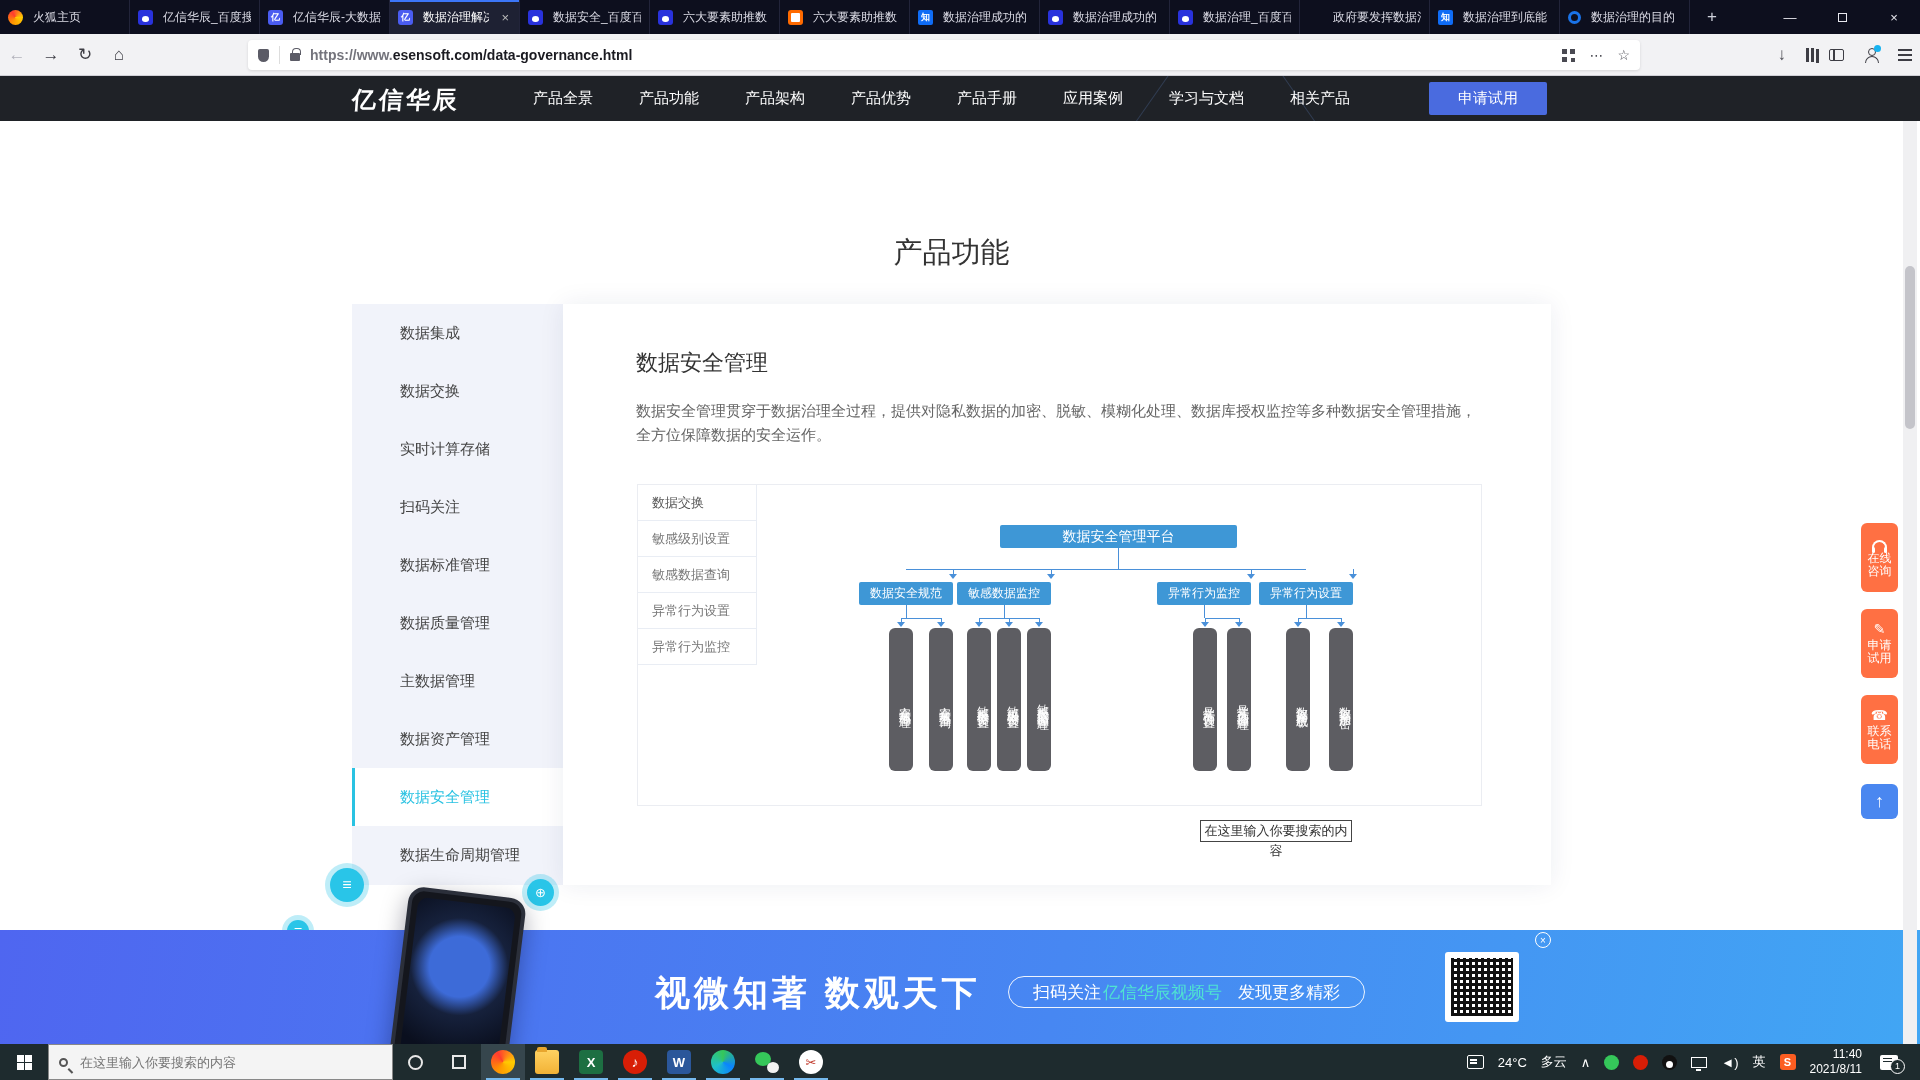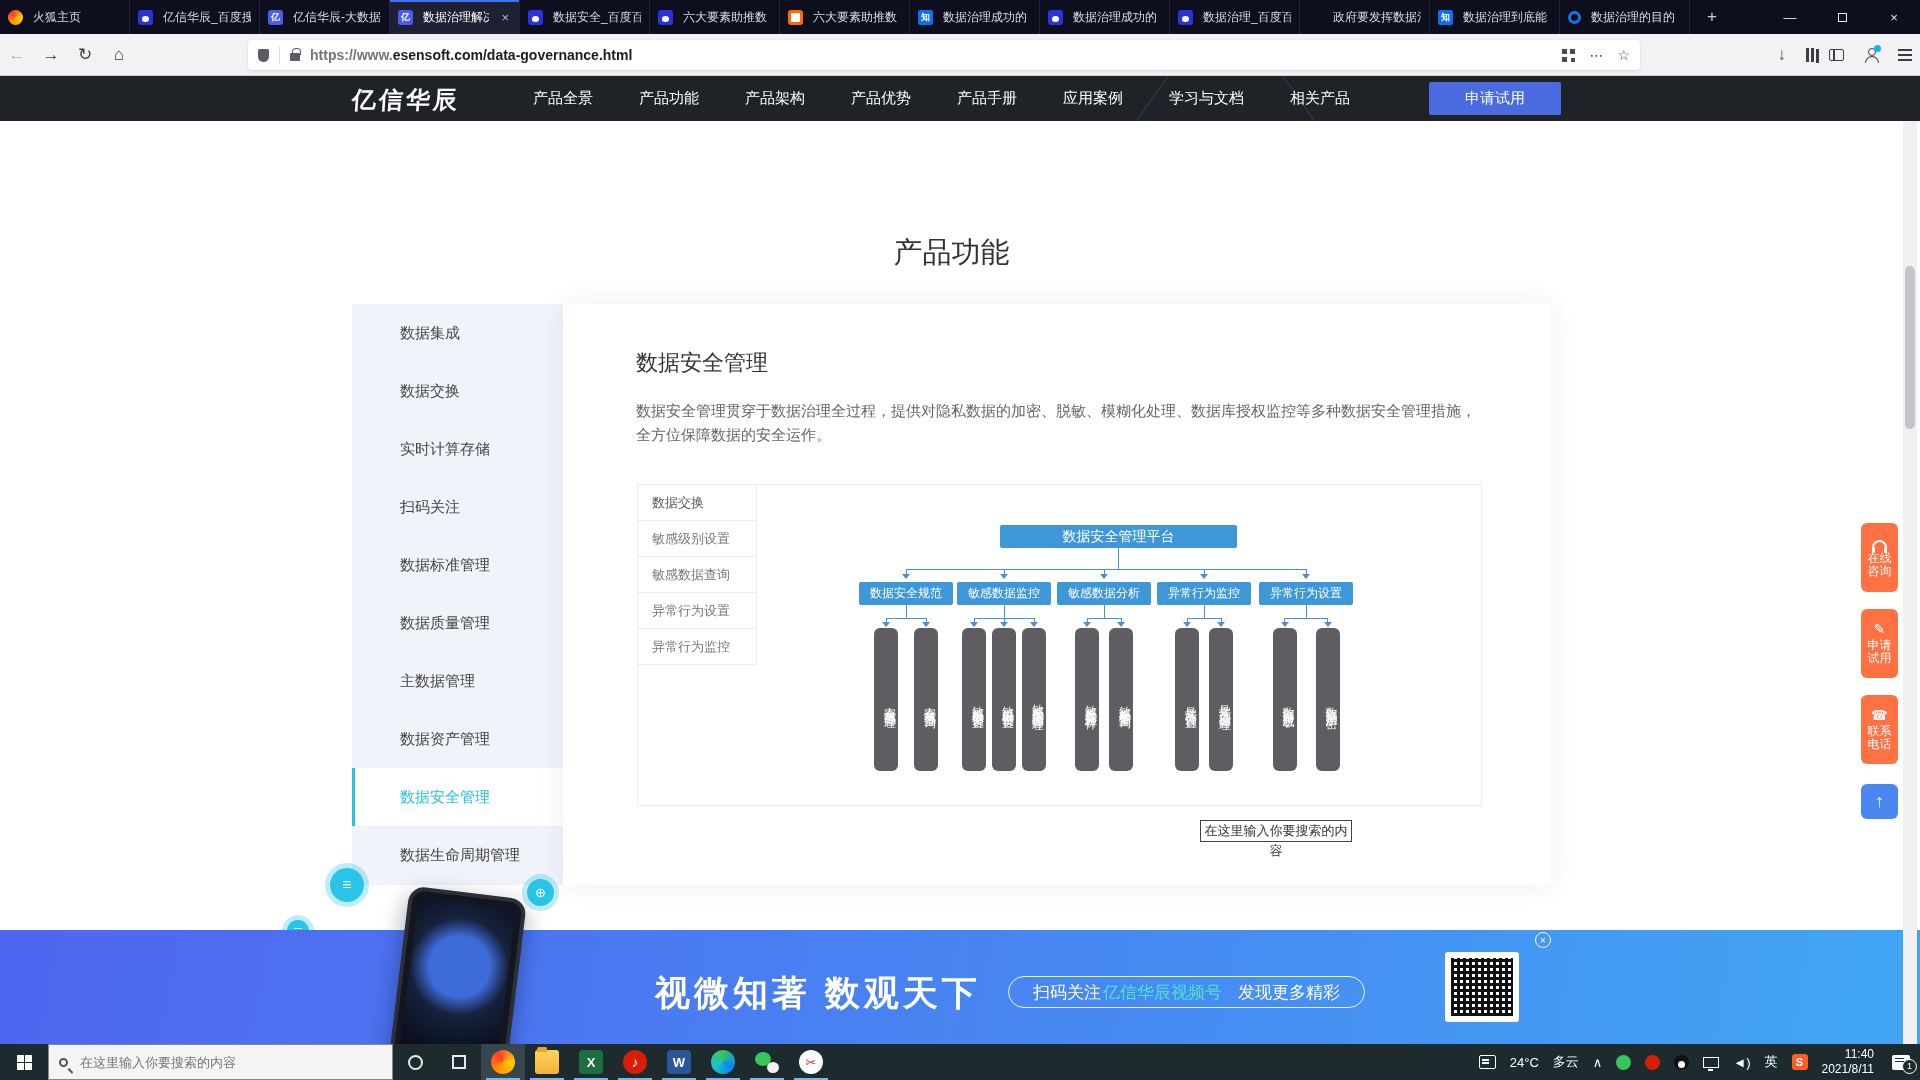--- a/index.html
+++ b/index.html
@@ -58,21 +58,21 @@
   .account-ico::before{content:"";position:absolute;left:4px;top:0;width:6px;height:6px;border:1.5px solid #3d3d44;border-radius:50%;}
   .account-ico::after{content:"";position:absolute;left:1px;top:8px;width:12px;height:6px;border:1.5px solid #3d3d44;border-bottom:none;border-radius:7px 7px 0 0;}
   .account-dot{position:absolute;right:-3px;top:-3px;width:7px;height:7px;border-radius:50%;background:#18b3f0;}
   .burger{width:14px;height:2px;background:#3d3d44;box-shadow:0 -5px 0 #3d3d44,0 5px 0 #3d3d44;cursor:pointer;}
 
   
   .sitenav{position:absolute;left:0;top:76px;width:1920px;height:45px;background:#1f2227;display:flex;align-items:center;overflow:hidden;}
   .logo{position:absolute;left:352px;top:8px;color:#fff;font-size:24px;font-weight:bold;letter-spacing:3px;transform:skewX(-4deg);}
   .navitems{position:absolute;left:533px;top:0;height:45px;display:flex;align-items:center;gap:46px;}
   .navitem{color:#fff;font-size:15px;white-space:nowrap;cursor:pointer;}
-  .navcta{position:absolute;left:1429px;top:6px;width:132px;height:33px;background:#4a6bdf;color:#fff;font-size:15px;
+  .navcta{position:absolute;left:1429px;top:6px;width:118px;height:33px;background:#4a6bdf;color:#fff;font-size:15px;
     display:flex;align-items:center;justify-content:center;border-radius:2px;cursor:pointer;}
   .nav-decor{position:absolute;top:-20px;width:1px;height:90px;background:rgba(80,110,160,.35);}
 
   
   .viewport{position:absolute;left:0;top:121px;width:1920px;height:923px;background:#fff;overflow:hidden;}
   .pagetitle{position:absolute;left:0;top:112px;width:1903px;text-align:center;font-size:29px;color:#333;}
 
   .sidebox{position:absolute;left:352px;top:183px;width:211px;height:581px;background:#f1f3fa;}
   .side-item{height:58px;line-height:58px;padding-left:48px;font-size:15px;color:#444;cursor:pointer;position:relative;}
   .side-item.active{background:#fff;color:#29c2e2;}
@@ -84,21 +84,21 @@
 
   
   .diagram{position:absolute;left:74px;top:180px;width:845px;height:322px;border:1px solid #ebedf2;background:#fff;}
   .d-menu{position:absolute;left:0;top:0;width:119px;}
   .d-menu-item{height:36px;line-height:36px;padding-left:14px;font-size:13px;color:#777;border-bottom:1px solid #e9edf4;border-right:1px solid #e9edf4;cursor:pointer;}
   .d-menu-item.head{color:#555;border-top:none;border-right:1px solid #e9edf4;}
   .topbox{position:absolute;left:362px;top:40px;width:237px;height:23px;background:#3e97d6;border-radius:2px;
     color:#fff;font-size:14px;text-align:center;line-height:23px;}
   .stem-main{position:absolute;left:480px;top:63px;width:1px;height:21px;background:#4a90d9;}
   .hline1{position:absolute;left:268px;top:84px;width:400px;height:1px;background:#4a90d9;}
-  .ccol{position:absolute;top:84px;display:flex;flex-direction:column;align-items:center;transform:translateX(-50%);}
+  .ccol{position:absolute;top:84px;display:flex;flex-direction:column;align-items:flex-end;transform:translateX(-50%);}
   .col1{left:268px}.col2{left:366px}.col3{left:466px}.col4{left:566px}.col5{left:668px}
   .arr{position:relative;width:0;height:13px;}
   .arr::before{content:"";position:absolute;left:-0.5px;top:0;width:1px;height:9px;background:#4a90d9;}
   .arr::after{content:"";position:absolute;left:-4px;top:5px;border:4px solid transparent;border-top:5px solid #4a90d9;}
   .cbox{width:94px;height:23px;background:#3e97d6;border-radius:2px;color:#fff;font-size:12px;text-align:center;line-height:23px;position:relative;}
   .cbox::after{content:"";position:absolute;left:50%;top:23px;width:1px;height:13px;background:#4a90d9;}
   .bars{display:flex;margin-top:23px;position:relative;}
   .col1 .bars{gap:16px}.col2 .bars{gap:6px}.col3 .bars{gap:10px}.col4 .bars{gap:10px}.col5 .bars{gap:19px}
   .bars::before{content:"";position:absolute;top:-10px;left:12px;right:12px;height:1px;background:#4a90d9;}
   .vbar{width:24px;height:143px;background:#5d5d62;border-radius:6px;color:#fff;font-size:12px;
@@ -167,21 +167,21 @@
   .a-folder{background:linear-gradient(#ffd262,#f2b236);border-radius:3px;position:relative;}
   .a-folder::before{content:"";position:absolute;left:2px;top:-3px;width:10px;height:5px;background:#e8a62e;border-radius:2px 2px 0 0;}
   .a-excel{background:#1d6f42;}
   .a-music{border-radius:50%;background:#d81e06;font-size:14px;}
   .a-word{background:#2b579a;}
   .a-edge{border-radius:50%;background:conic-gradient(#35c75a,#0a84ff,#1fc0c8,#35c75a);}
   .a-wechat{background:transparent;position:relative;}
   .a-wechat::before{content:"";position:absolute;left:0;top:2px;width:16px;height:14px;background:#35c75a;border-radius:50%;}
   .a-wechat::after{content:"";position:absolute;right:0;bottom:1px;width:12px;height:11px;background:#f2f2f2;border-radius:50%;}
   .a-snip{background:#fff;border-radius:50%;color:#c0392b;font-size:13px;}
-  .tray{margin-left:auto;display:flex;align-items:center;gap:14px;padding-right:10px;font-size:13px;}
+  .tray{margin-left:auto;display:flex;align-items:center;gap:14px;padding-right:22px;font-size:13px;}
   .tray .titem{cursor:pointer;display:flex;align-items:center;}
   .newsic{width:17px;height:14px;border:1.5px solid #fff;border-radius:2px;position:relative;}
   .newsic::before{content:"";position:absolute;left:2px;top:3px;width:7px;height:1.5px;background:#fff;box-shadow:0 3px 0 #fff;}
   .mini{width:15px;height:15px;border-radius:50%;}
   .m-wechat{background:#35c75a;}
   .m-music{background:#d81e06;}
   .m-qq{background:#111;position:relative;}
   .m-qq::before{content:"";position:absolute;left:4px;top:6px;width:7px;height:7px;background:#fff;border-radius:50%;}
   .monitor{width:16px;height:11px;border:1.5px solid #fff;position:relative;}
   .monitor::after{content:"";position:absolute;left:4px;bottom:-4px;width:5px;height:2px;background:#fff;}
@@ -367,29 +367,20 @@
         <div class="ccol col2">
           <span class="arr"></span>
           <div class="cbox">敏感数据监控</div>
           <div class="bars">
 
           <div class="vbar">敏感数据设置</div>
               <div class="vbar">敏感级别设置</div>
               <div class="vbar">敏感数据监控管理</div>
             </div>
         </div>
-        <div class="ccol col3">
-          <span class="arr"></span>
-          <div class="cbox">敏感数据分析</div>
-          <div class="bars">
-
-          <div class="vbar">敏感数据分析件</div>
-              <div class="vbar">敏感数据查询</div>
-            </div>
-        </div>
         <div class="ccol col4">
           <span class="arr"></span>
           <div class="cbox">异常行为监控</div>
           <div class="bars">
 
           <div class="vbar">异常行为设置</div>
               <div class="vbar">异常行为监控管理</div>
             </div>
         </div>
         <div class="ccol col5">

